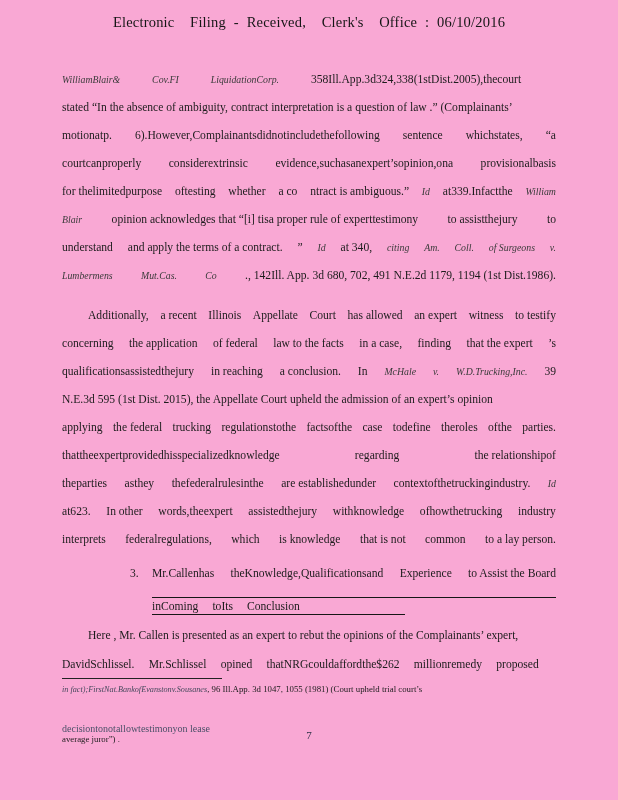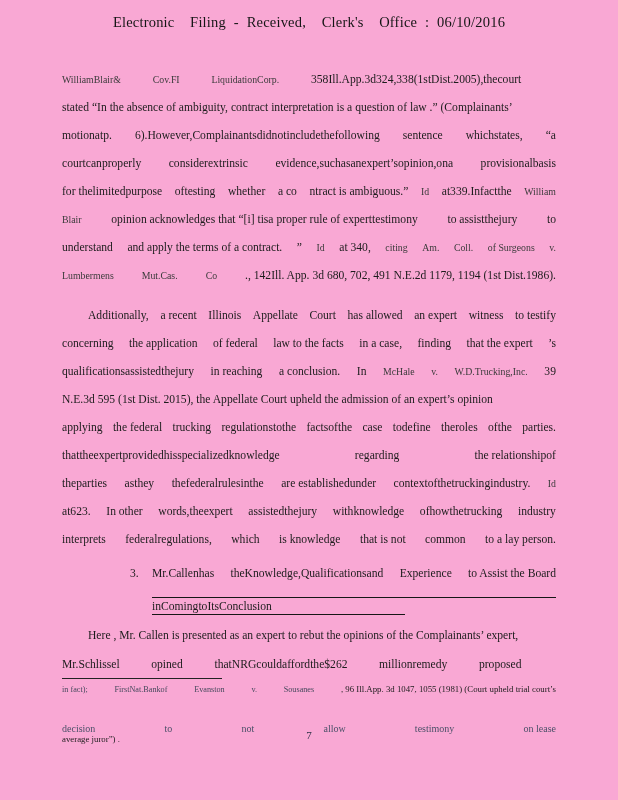--- a/index.html
+++ b/index.html
@@ -25,54 +25,54 @@
     position:absolute;left:62px;top:66px;width:494px;
   }
   .para{margin:0 0 12px 0;}
   .line{
     display:flex;justify-content:space-between;
     font-size:11.6px;line-height:28px;height:28px;
     white-space:pre;
   }
   .line span{display:inline-block;}
   .ind{padding-left:26px;}
-  .it{font-size:9.8px;color:#3a3a3a;}
+  .it{font-style:italic;font-size:9.8px;color:#3a3a3a;}
   
   .heading{
     display:flex;
     margin:4px 0 6px 68px;
     font-size:11.6px;
   }
   .h-num{width:22px;line-height:16px;flex:none;}
   .h-lines{flex:1;}
   .h-l1{
     display:flex;justify-content:space-between;
     line-height:15px;white-space:pre;
     border-bottom:1.2px solid #161616;
     padding-bottom:16px;
   }
   .h-l2{
-    display:flex;gap:0;
+    display:flex;gap:14px;
     line-height:15px;white-space:pre;
     border-bottom:1.2px solid #161616;
     width:253px;
     padding-top:1px;
   }
   .p-last .line{line-height:29px;height:29px;}
   
   .footnote{
     position:absolute;left:62px;top:678px;width:494px;
   }
   .fn-rule{
     width:160px;height:0;
     border-top:1.4px solid #222;
     margin-bottom:5px;
   }
   .fn-line{
-    display:flex;justify-content:space-between;
+    display:flex;justify-content:flex-start;
     font-size:8.8px;line-height:11.2px;white-space:pre;
   }
   .fn-line .it{font-size:8.2px;color:#45485c;}
   .fade{color:#4b5068;font-size:10px;margin-top:28px;}
   .pageno{
     position:absolute;top:729px;left:0;right:0;
     text-align:center;font-size:11px;color:#2a2f45;
   }
 </style>
 </head>
@@ -105,21 +105,21 @@
       </div>
       <div class="heading">
         <div class="h-num">3.</div>
         <div class="h-lines">
           <div class="h-l1"><span>Mr.Callenhas</span><span>theKnowledge,Qualificationsand</span><span>Experience</span><span>to Assist the Board</span></div>
           <div class="h-l2"><span>inComing</span><span>toIts</span><span>Conclusion</span></div>
         </div>
       </div>
       <div class="para p-last">
         <div class="line ind"><span>Here , Mr. Callen is presented as an expert to rebut the opinions of the Complainants’ expert,</span></div>
-        <div class="line"><span>Mr.Schlissel</span><span>opined</span><span>thatNRGcouldaffordthe$262</span><span>millionremedy</span><span>proposed</span><span> </span></div>
+        <div class="line"><span>DavidSchlissel.</span><span>Mr.Schlissel</span><span>opined</span><span>thatNRGcouldaffordthe$262</span><span>millionremedy</span><span>proposed</span><span> </span></div>
       </div>
     </div>
 
   <div class="footnote">
     <div class="fn-rule"></div>
     <div id="fn-lines">
         <div class="fn-line"><span class="it">in fact);</span><span class="it">FirstNat.Bankof</span><span class="it">Evanston</span><span class="it">v.</span><span class="it">Sousanes</span><span>, 96 Ill.App. 3d 1047, 1055 (1981) (Court upheld trial court’s</span></div>
         <div class="fn-line"><span class="fade">decision</span><span class="fade">to</span><span class="fade">not</span><span class="fade">allow</span><span class="fade">testimony</span><span class="fade">on lease</span></div>
         <div class="fn-line"><span>average juror”) .</span></div>
       </div>

